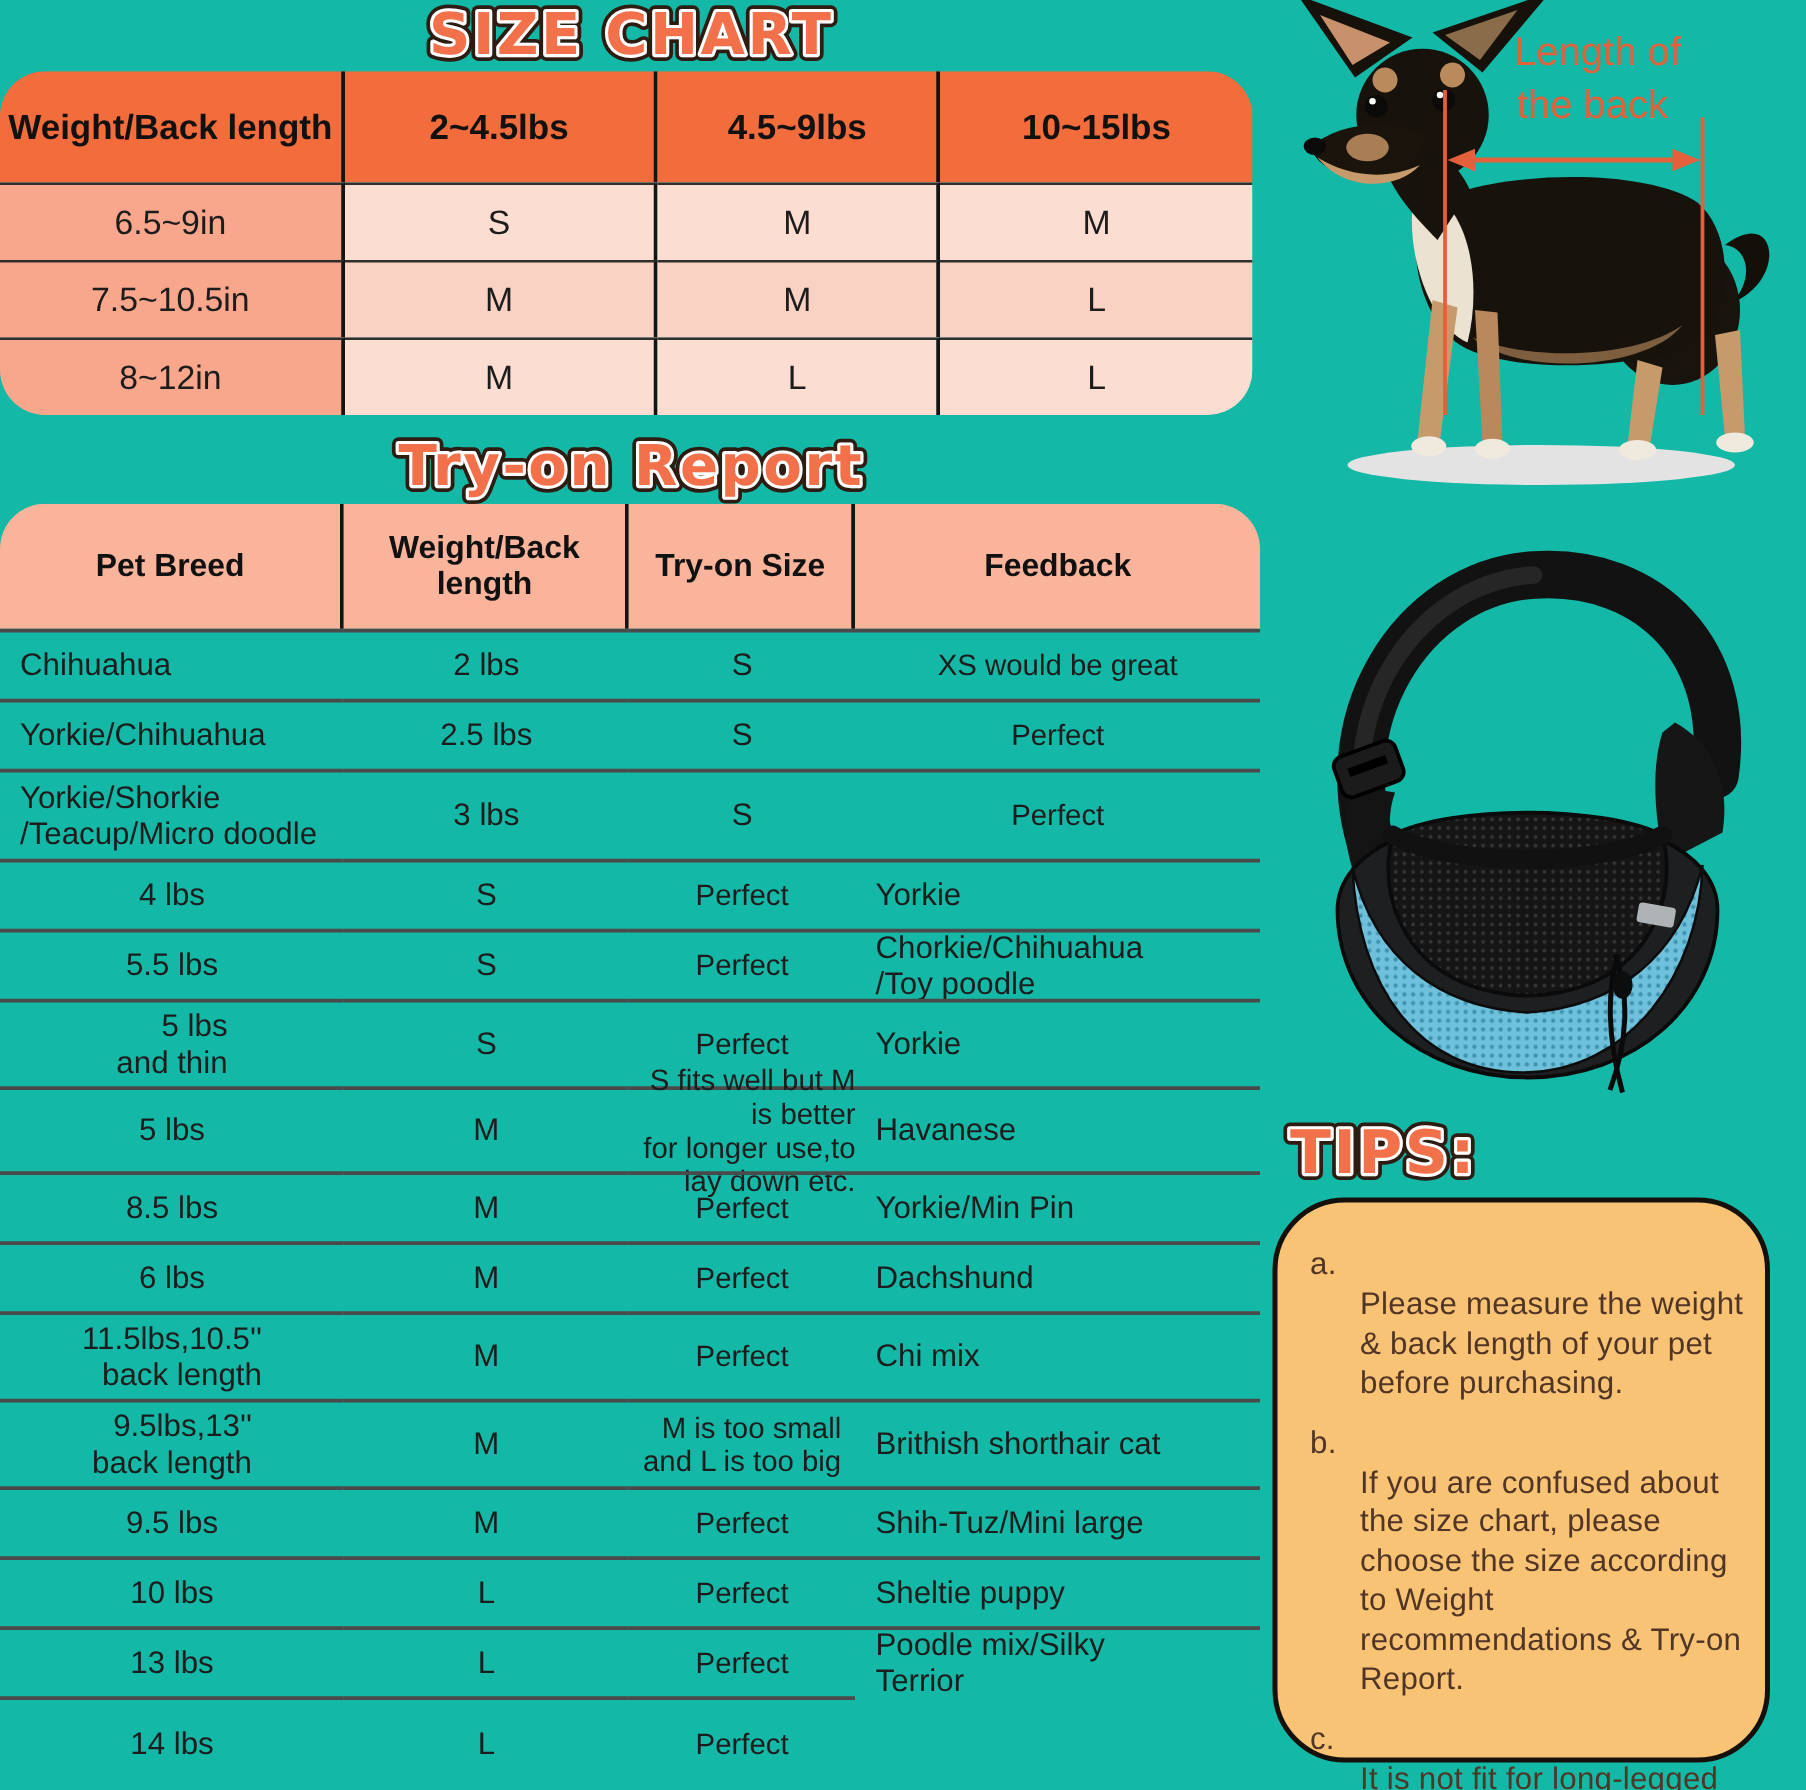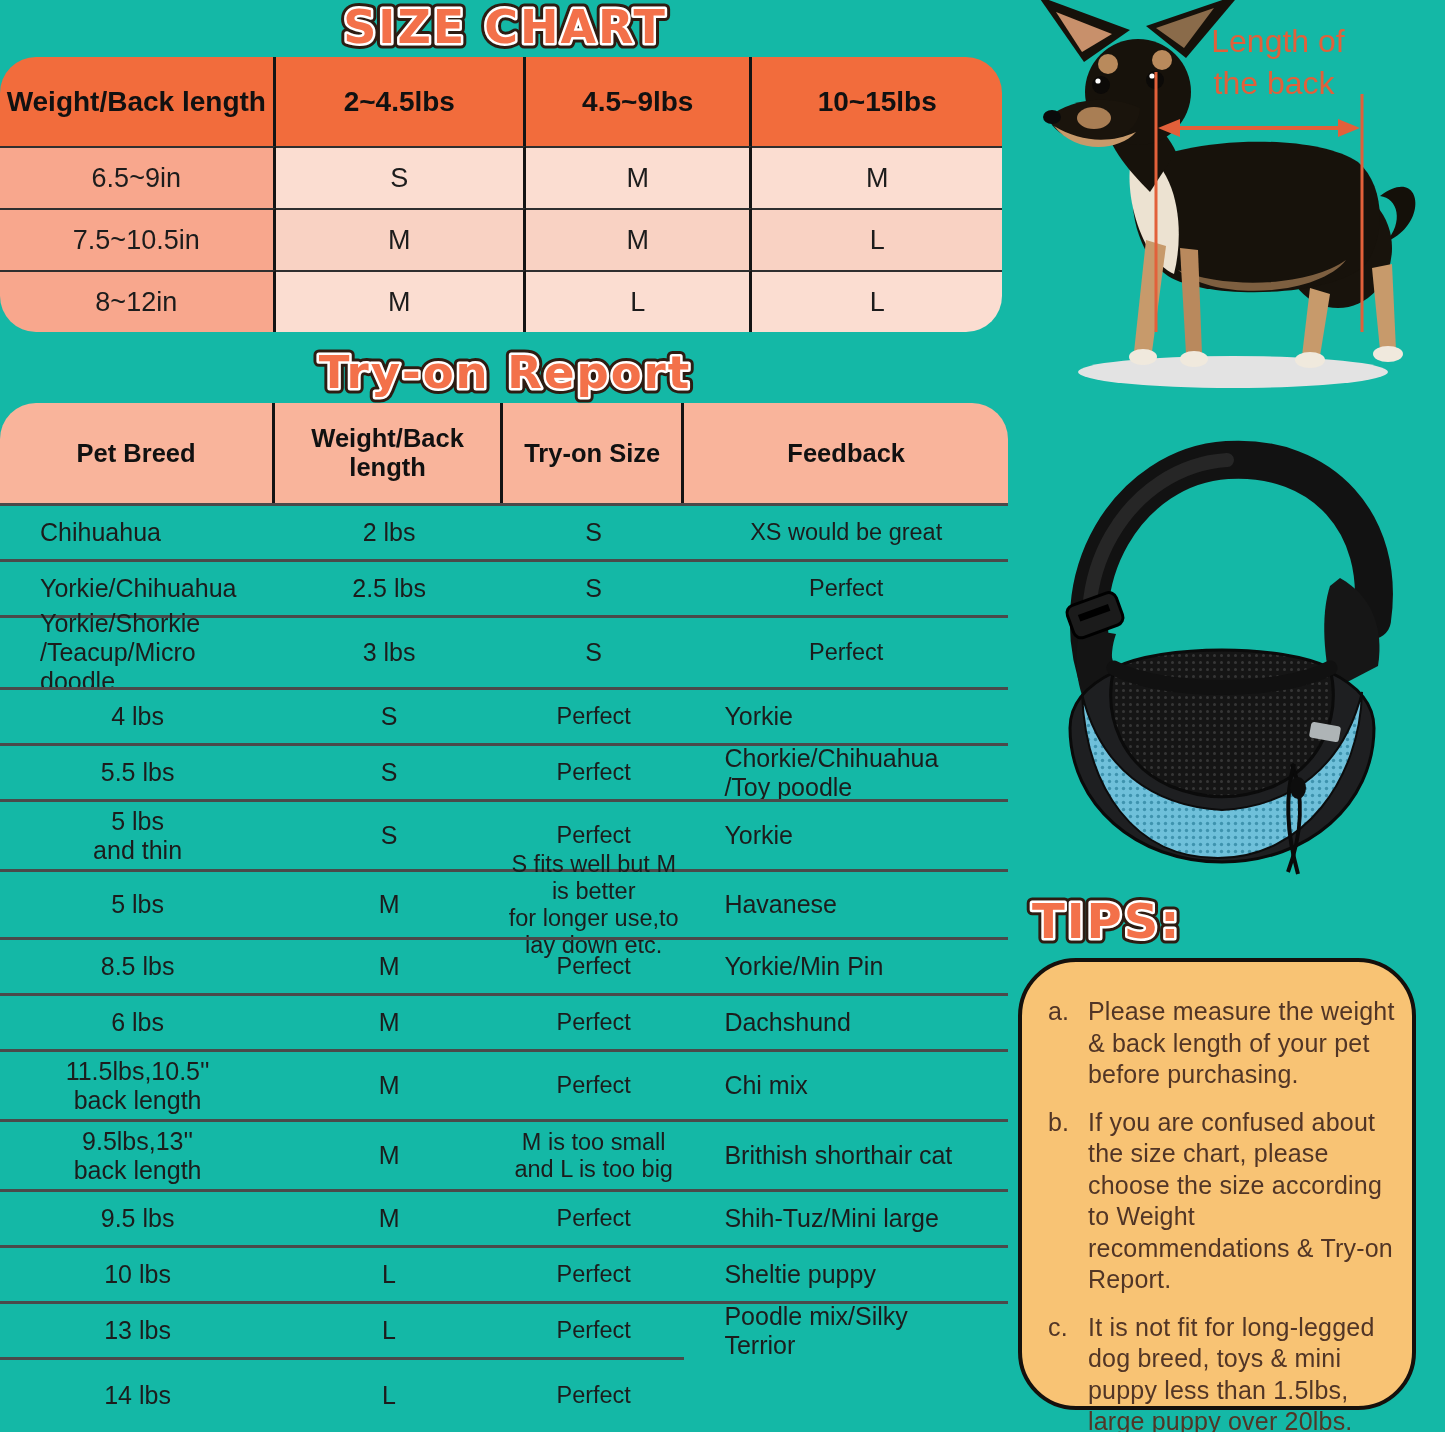--- a/index.html
+++ b/index.html
@@ -30,37 +30,37 @@
   .sc-data-b{background:#f9d2c3;}
 
   
   #tryon-table{position:absolute;left:0;top:403px;width:1008px;
     display:grid;grid-template-columns:27.3% 22.6% 18% 32.1%;
     grid-template-rows:100px 56px 56px 72px 56px 56px 70px 68px 56px 56px 70px 70px 56px 56px 56px 74px;
     border-radius:36px 36px 0 0;overflow:hidden;}
   .t-cell{display:flex;align-items:center;justify-content:center;font-size:25px;text-align:center;}
   .t-head{background:#f9b49b;font-weight:bold;font-size:25.5px;color:#111;}
   .t-hline{border-right:3px solid #141414;}
-  .t-body{border-top:3px solid #4a4a4a;}
-  .t-breed{justify-content:flex-start;text-align:left;padding-left:40px;}
+  .t-body{border-top:3px solid #4a4a4a;text-align:right;}
+  .t-breed{justify-content:flex-start;text-align:left;padding-left:16px;}
   .pre{white-space:pre-line;}
   .fb{font-size:23.5px;}
 
   
   #dog-fig{position:absolute;left:988px;top:0;width:457px;height:408px;}
   #carrier-fig{position:absolute;left:1022px;top:428px;width:404px;height:462px;}
   .measure-txt{font-family:"Liberation Sans",sans-serif;font-size:32px;fill:#e2603a;}
 
   
   #tips-box{position:absolute;left:1018px;top:958px;width:398px;height:452px;
     box-sizing:border-box;background:#f8c374;border:4px solid #15100c;border-radius:58px;
     padding:34px 14px 16px 26px;}
   .tip{display:flex;margin-bottom:16px;color:#513526;font-size:25px;line-height:1.26;letter-spacing:.2px;}
   .tip-label{flex:0 0 40px;}
-  .tip-text{flex:1;}
+  .tip-text{flex:1;margin-top:32px;}
 </style>
 </head>
 <body>
 
 <div id="page">
 
   <svg id="title-size" viewBox="0 0 1010 58">
     <text class="bubble-txt bubble-back" x="505" y="45" font-size="46" text-anchor="middle">SIZE CHART</text>
     <text class="bubble-txt bubble-mid" x="505" y="45" font-size="46" text-anchor="middle">SIZE CHART</text>
     <text class="bubble-txt bubble-front" x="505" y="45" font-size="46" text-anchor="middle">SIZE CHART</text>

